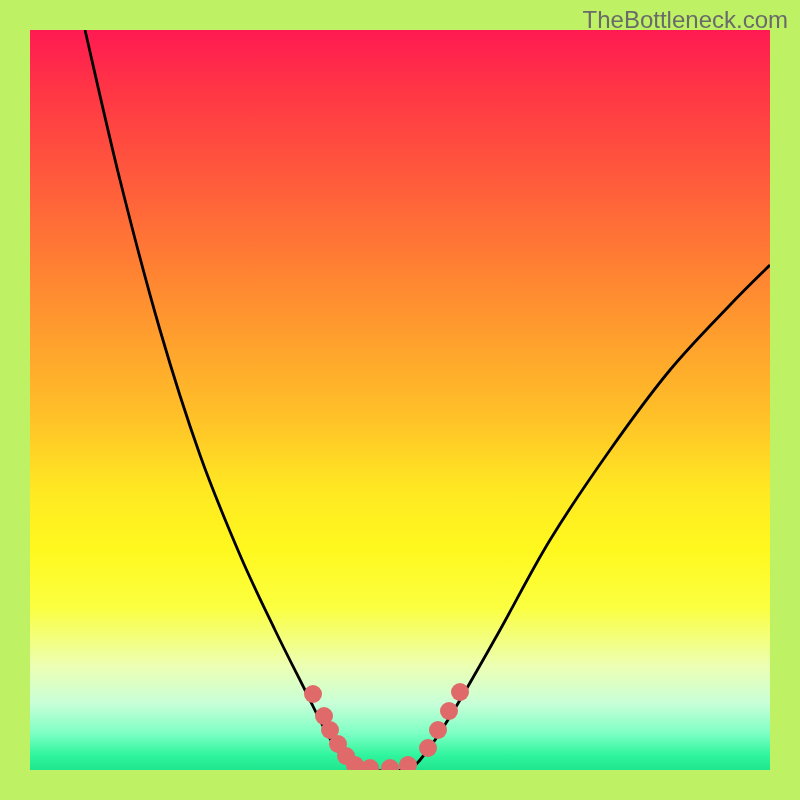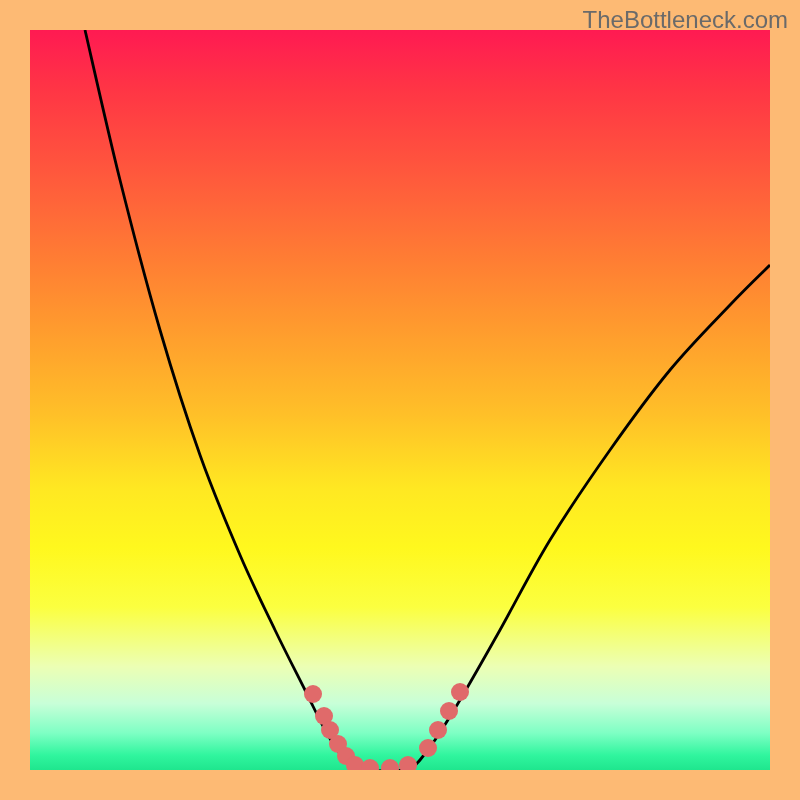--- a/index.html
+++ b/index.html
@@ -7,21 +7,21 @@
     padding: 0;
     background: #000;
     width: 800px;
     height: 800px;
     overflow: hidden;
     font-family: Arial, sans-serif;
   }
   .outer {
     width: 800px;
     height: 800px;
-    background: #fdba74;
+    background: #bef264;
     position: relative;
   }
   .watermark {
     position: absolute;
     top: 6px;
     right: 12px;
     color: #6a6a6a;
     font-size: 24px;
     font-weight: 500;
     z-index: 10;

